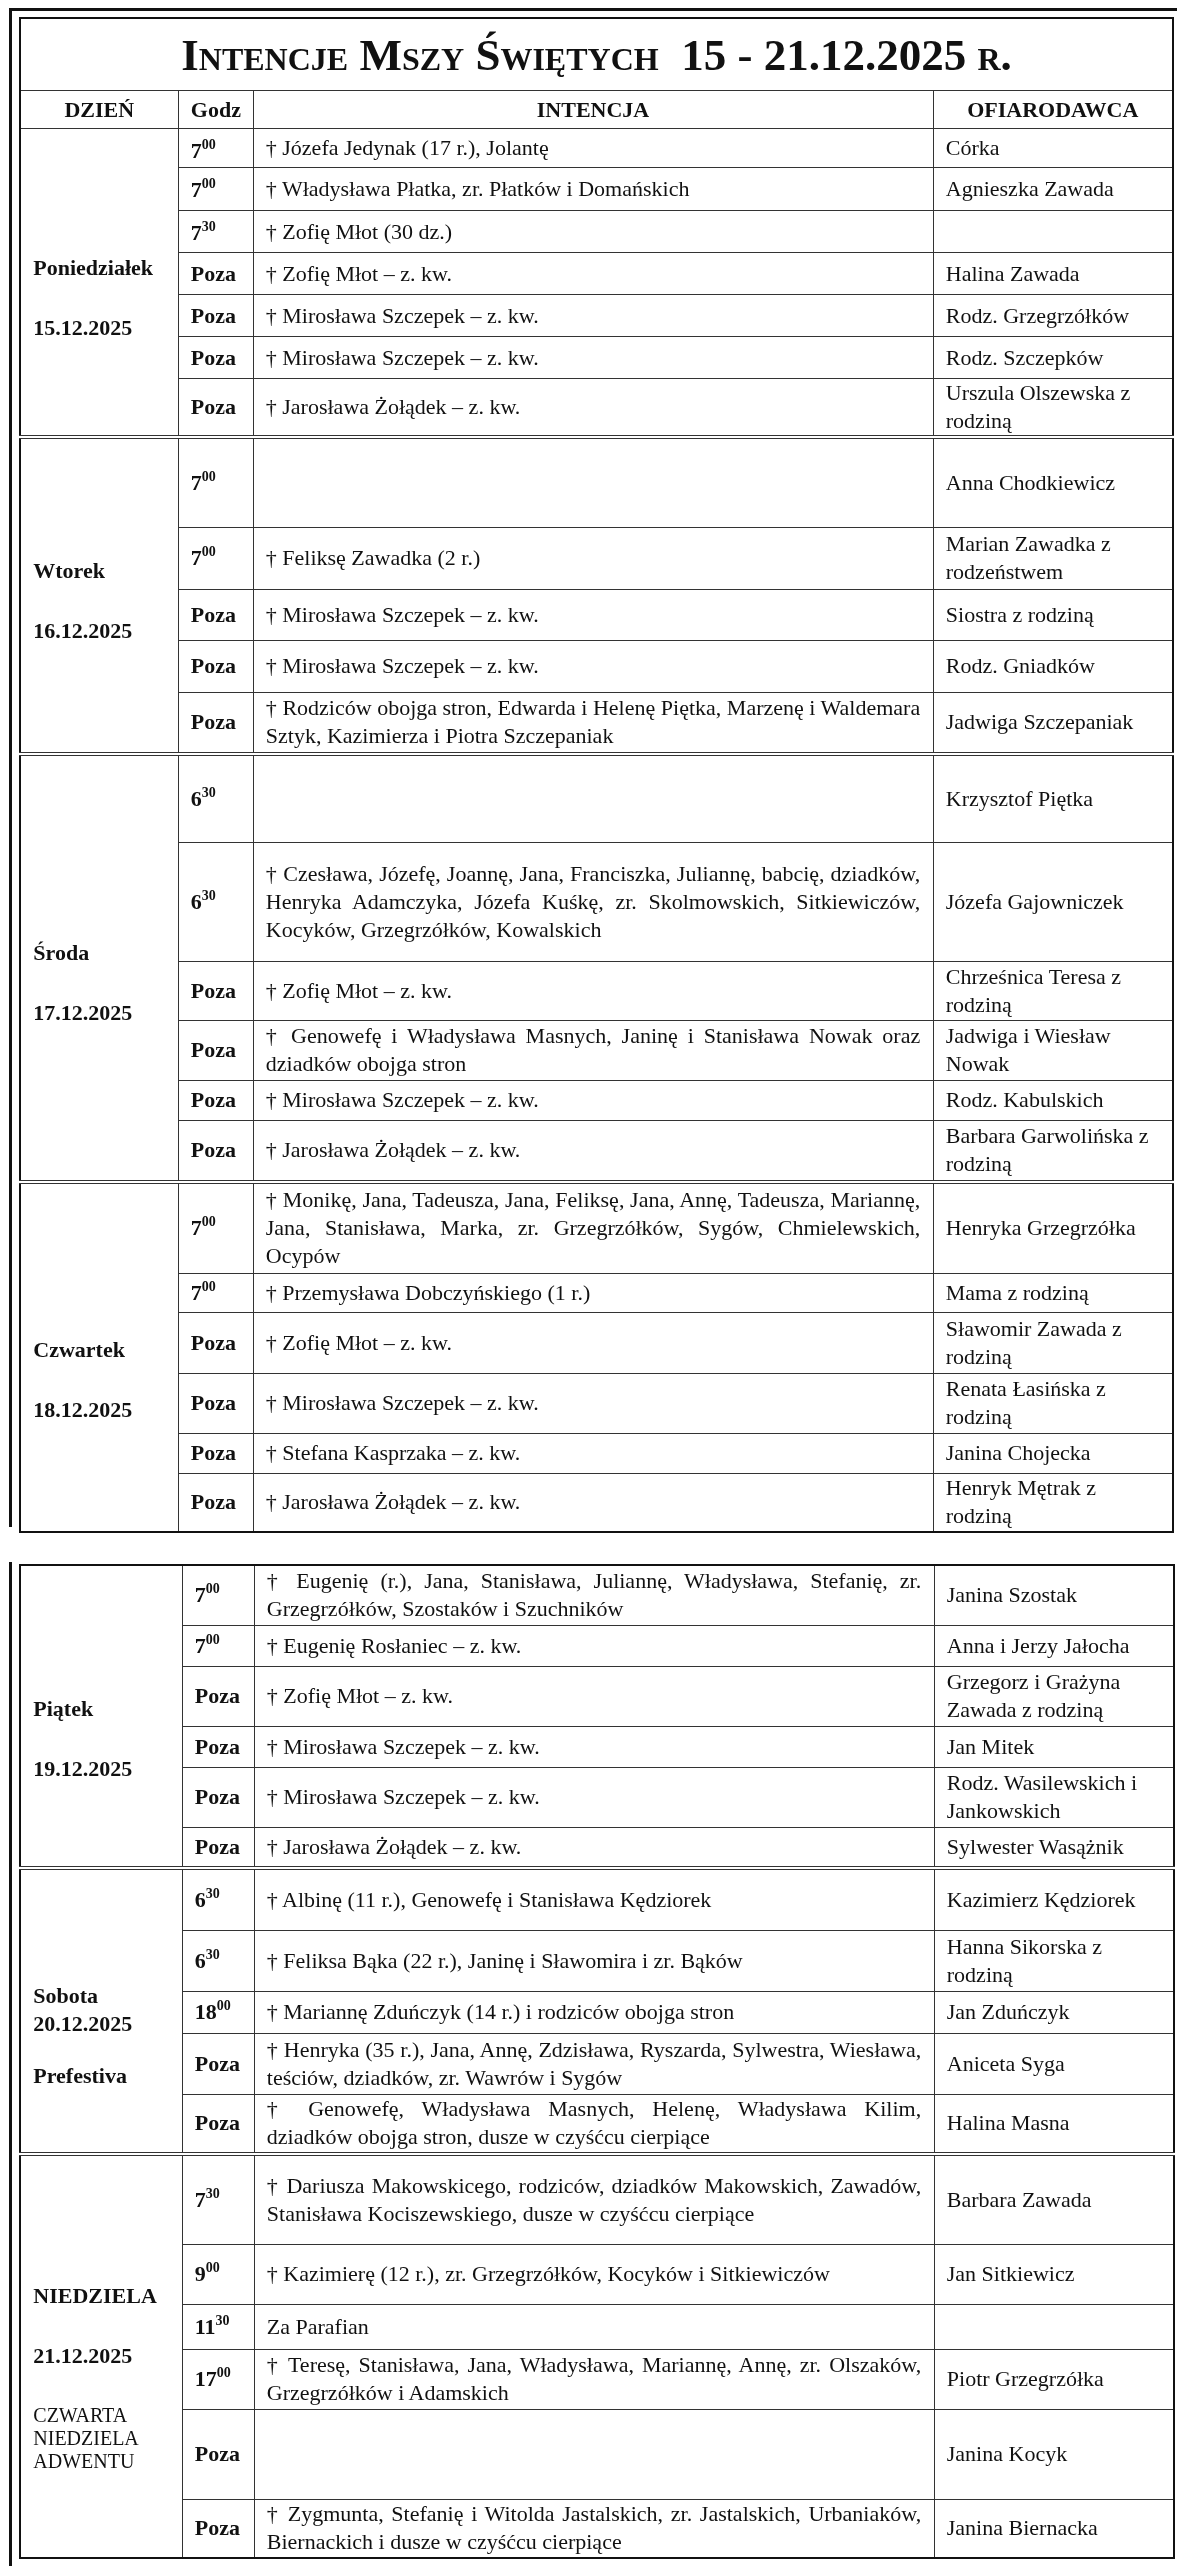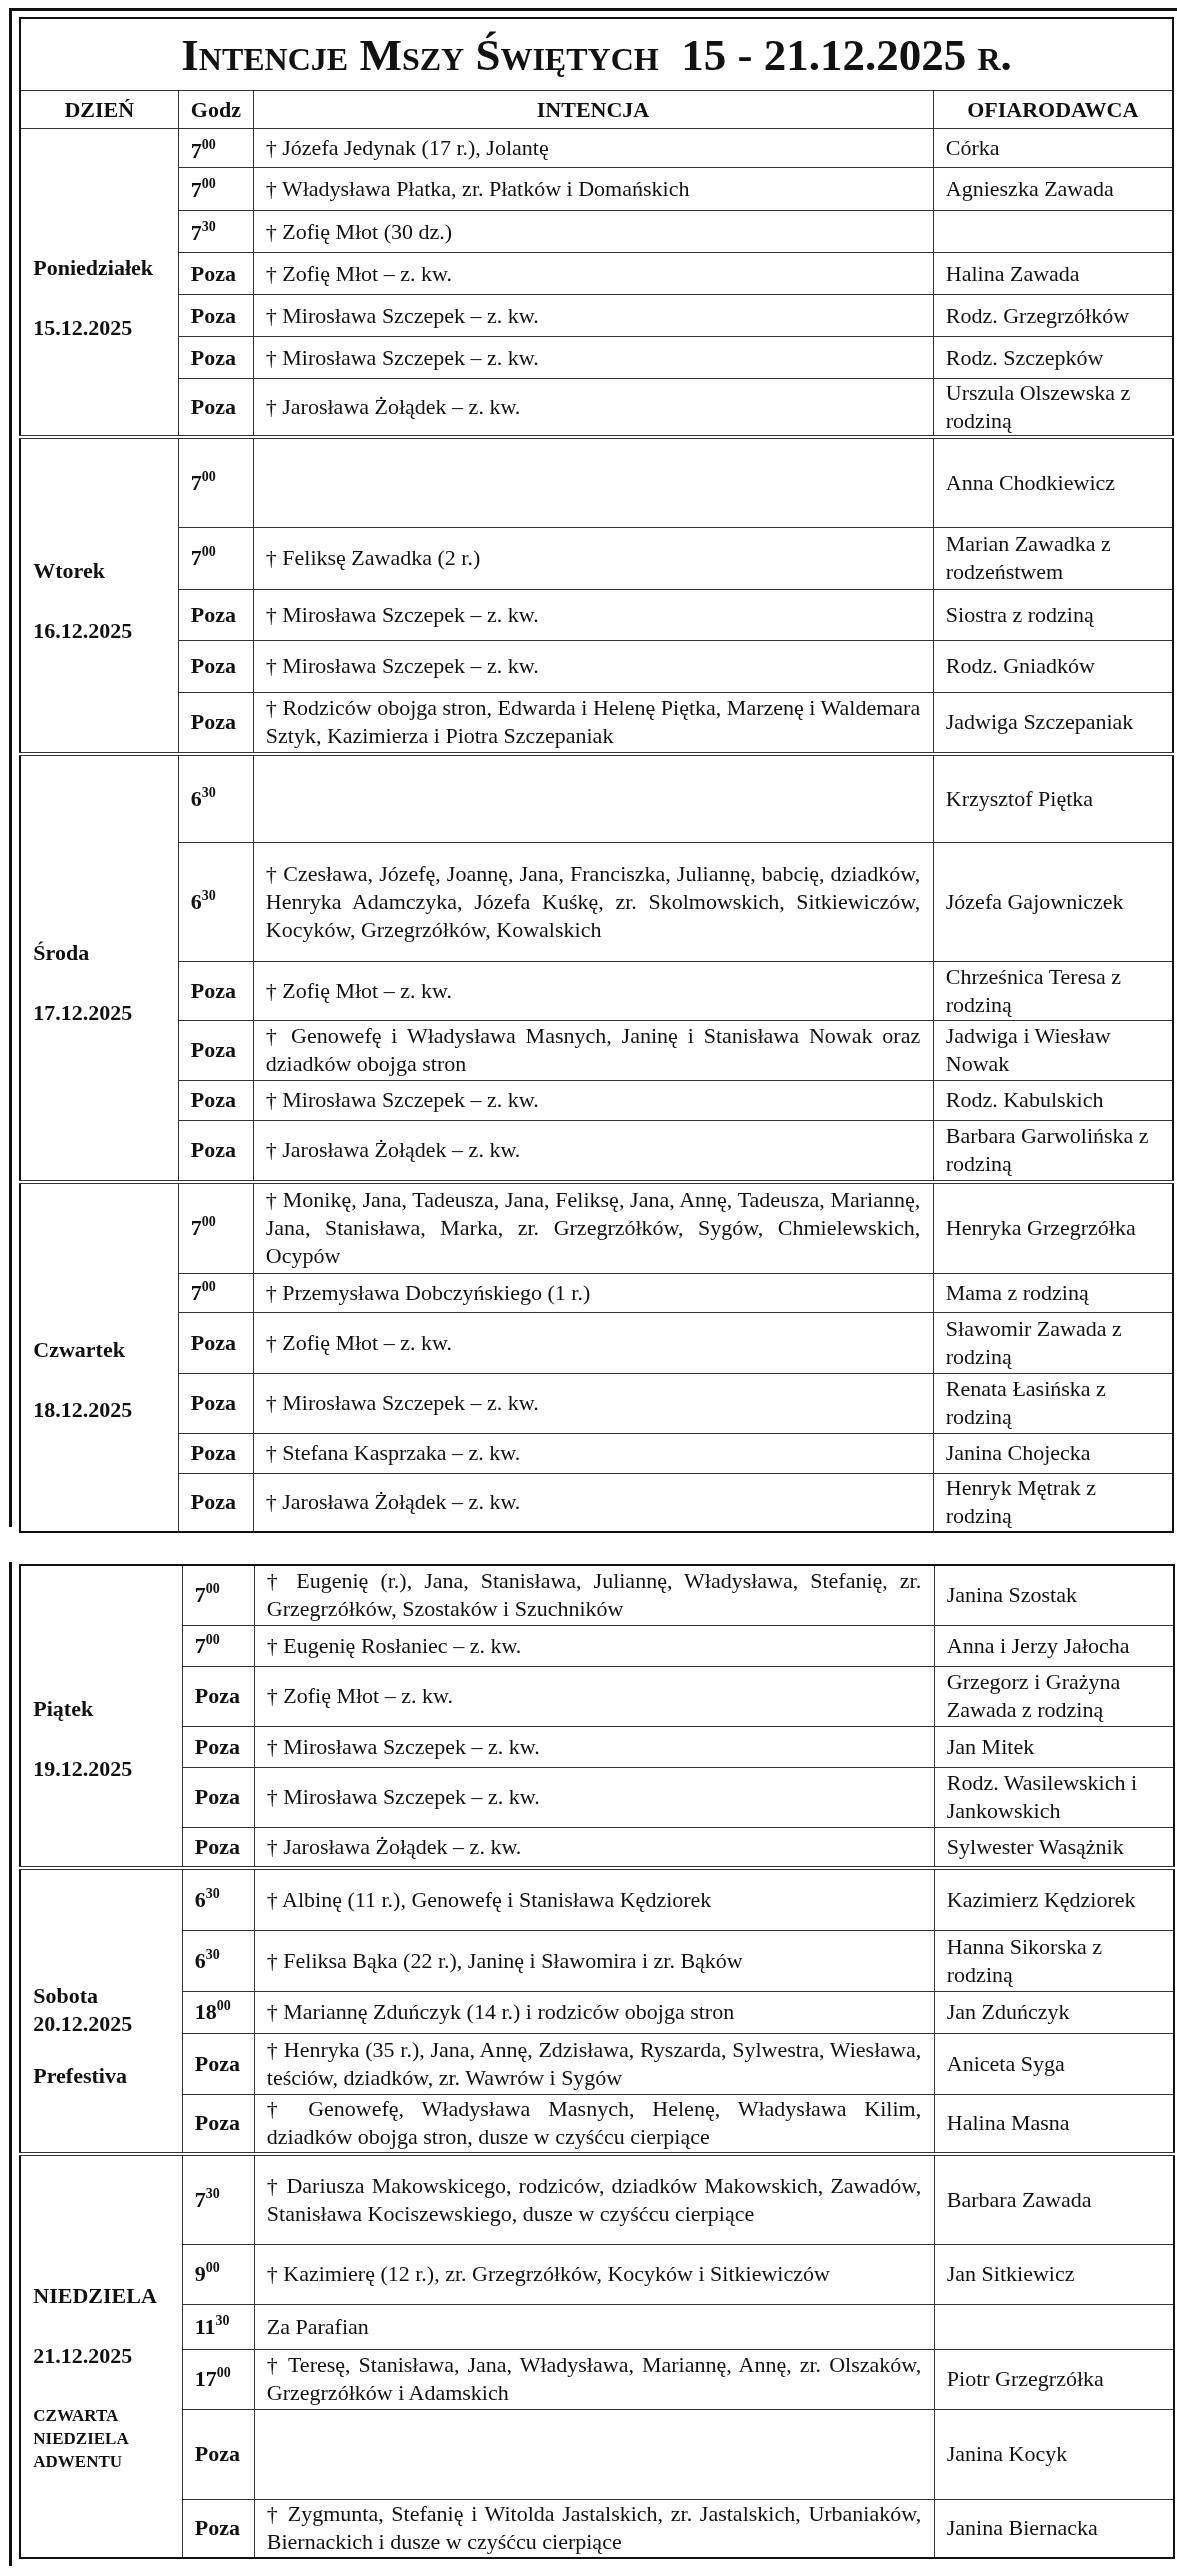--- a/index.html
+++ b/index.html
@@ -16,21 +16,21 @@
   .title-cell { height: 55px; text-align: center; font-weight: bold; font-size: 45px !important;
                 line-height: 54px !important; letter-spacing: 0px; padding: 8px !important; }
   .hdr th { height: 37px; font-weight: bold; font-size: 21.5px; text-align: center; padding: 0 3.1px;
             border-top: 4.6px double #333; border-bottom: 4.6px double #333; }
   tr.day-start td { border-top: 4.6px double #333; }
   td.day { font-weight: bold; vertical-align: top; padding: 18.5px 10.8px 0 10.8px; font-size: 23px; }
   td.day .d-name { display: block; margin-bottom: 32px; }
   td.day .d-date { display: block; }
   td.day.tight .d-name { margin-bottom: 0; }
   td.day .d-note { display: block; margin-top: 24px; }
-  td.day .d-sub { display: block; font-weight: bold; font-size: 17px; line-height: 23px; margin-top: 34px; }
+  td.day .d-sub { display: block; font-weight: normal; font-size: 20px; line-height: 23px; margin-top: 34px; }
   td.time { font-weight: bold; padding: 0 9.2px; }
   td.time sup { font-size: 14px; vertical-align: 9.2px; line-height: 0; }
   td.time.top { vertical-align: top; padding-top: 7.7px; }
   td.intent { text-align: justify; padding: 0 9.2px 0 12.3px; }
   td.donor { padding: 0 10.8px; }
 </style>
 </head>
 <body>
 
 <div class="page-frame"></div>

